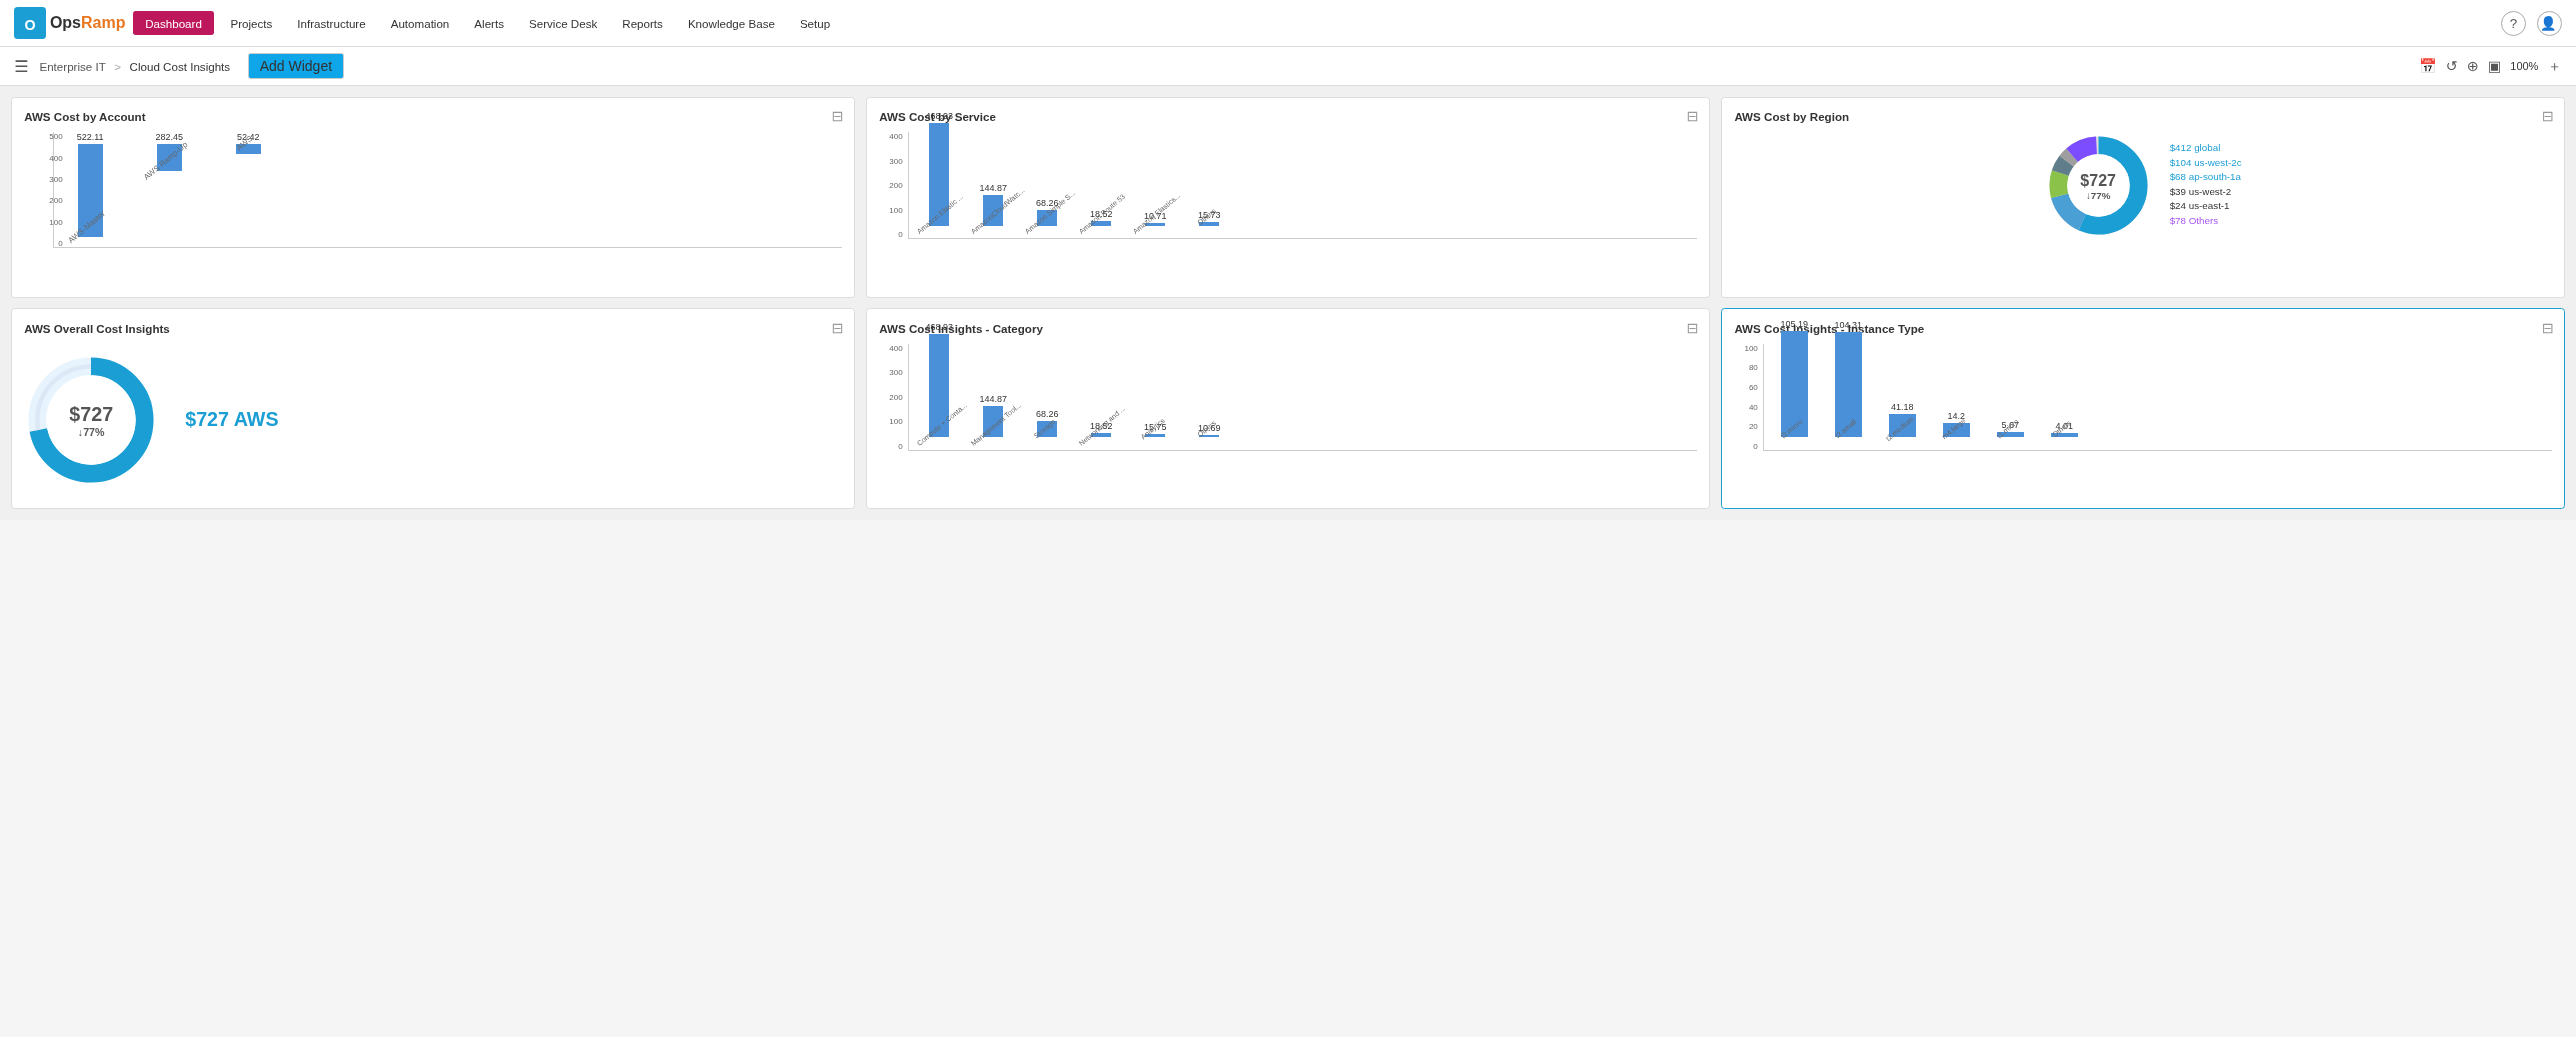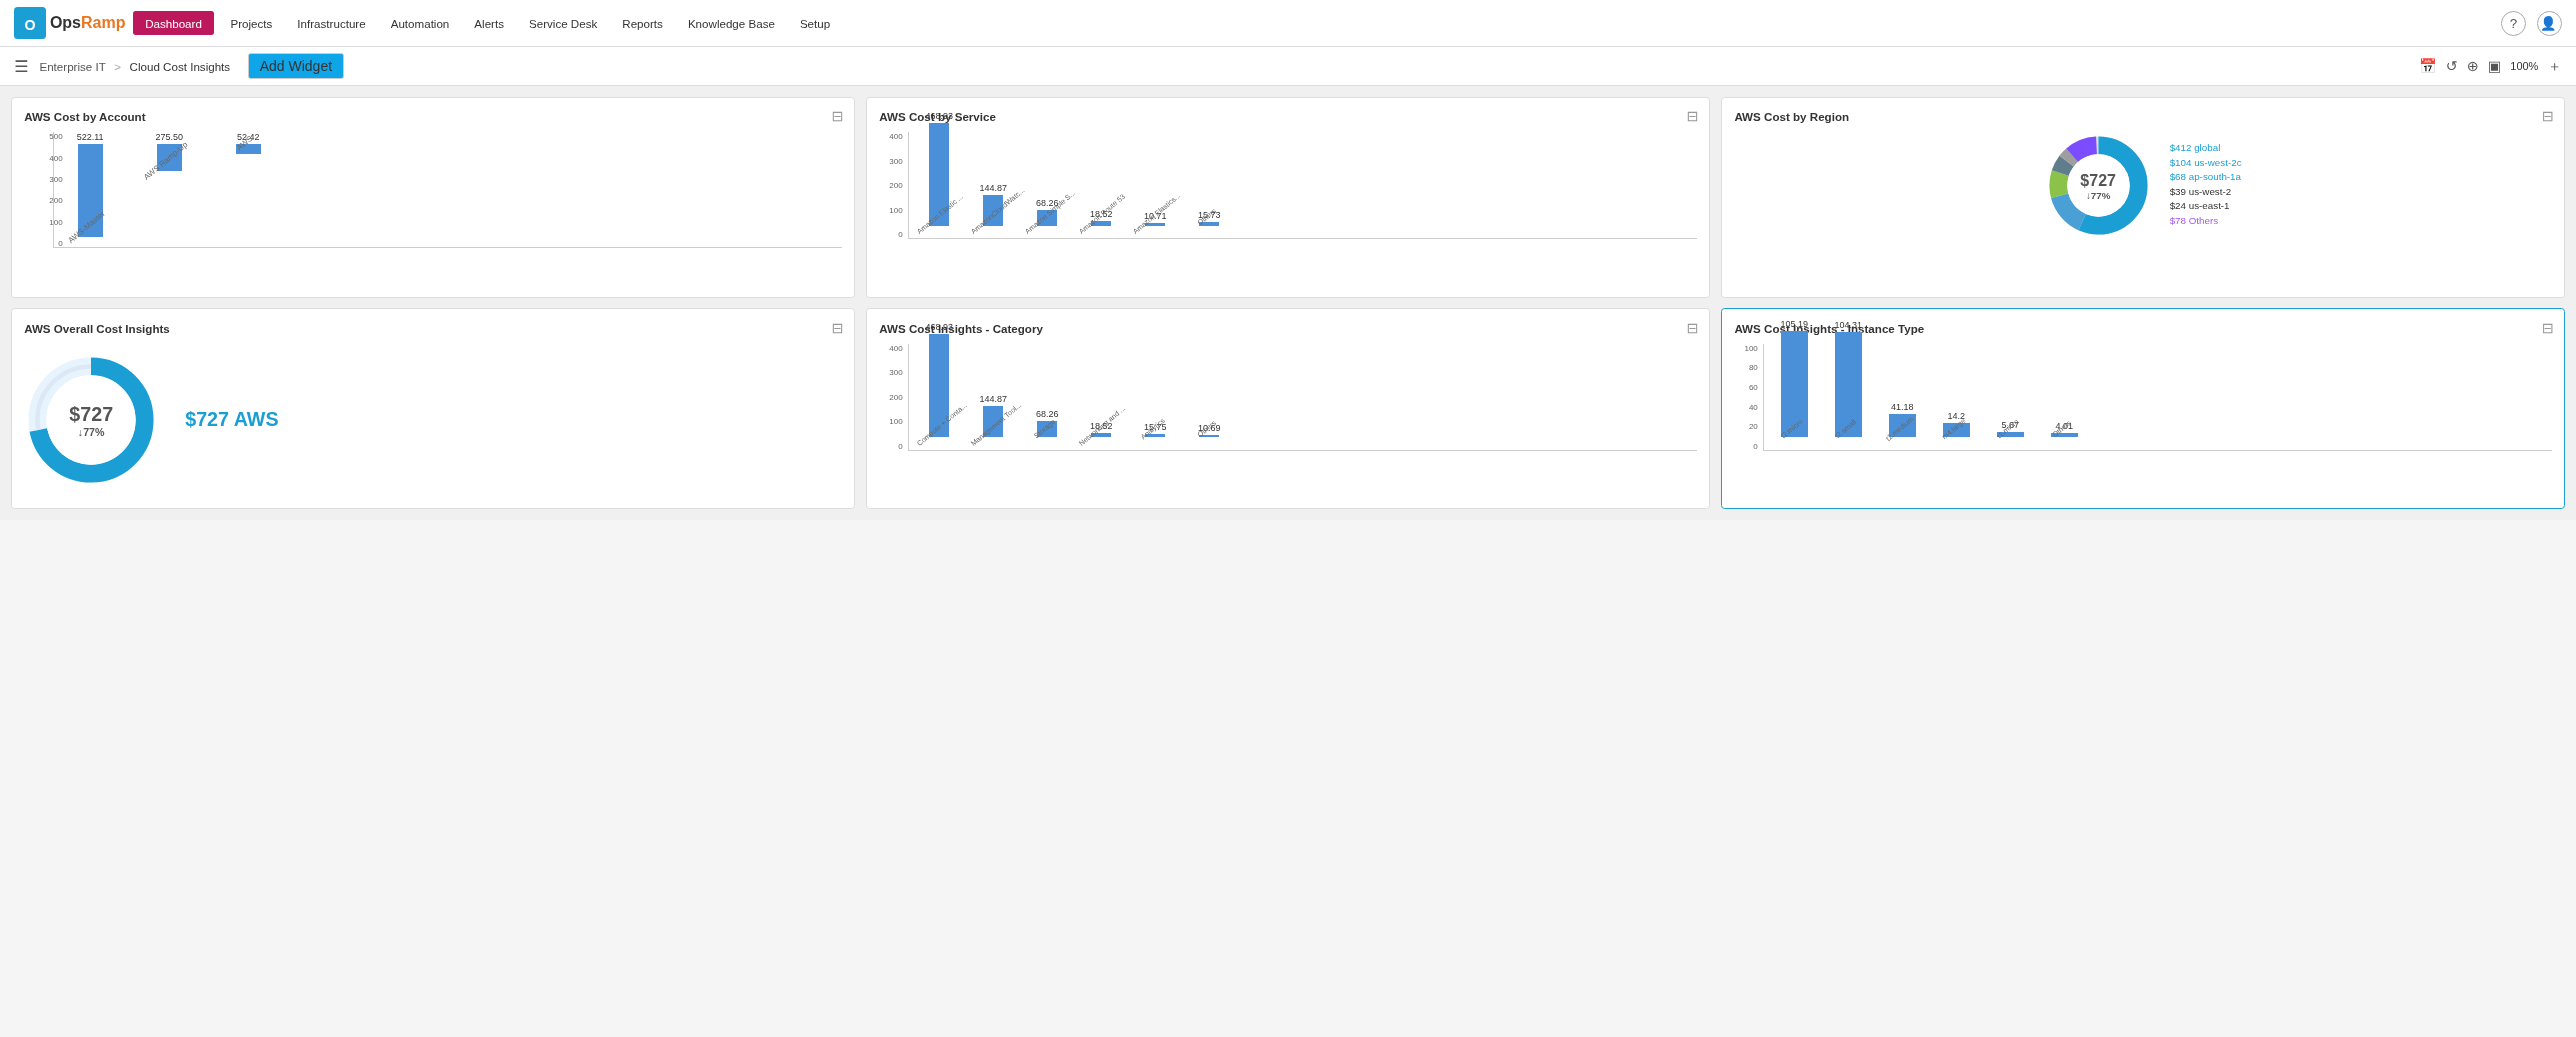--- a/index.html
+++ b/index.html
@@ -204,21 +204,21 @@
         <span>100</span>
         <span>0</span>
       </div>
       <div class="bar-chart">
         <div class="bar-group">
           <div class="bar-label-top">522.11</div>
           <div class="bar" style="height:93px;"></div>
           <span class="bar-label-bottom">AWS-Master</span>
         </div>
         <div class="bar-group">
-          <div class="bar-label-top">275.50</div>
+          <div class="bar-label-top">282.45</div>
           <div class="bar" style="height:27px;"></div>
           <span class="bar-label-bottom">AWS Ramp-Up</span>
         </div>
         <div class="bar-group">
           <div class="bar-label-top">52.42</div>
           <div class="bar" style="height:9.8px;"></div>
           <span class="bar-label-bottom">AWS</span>
         </div>
       </div>
     </div>

